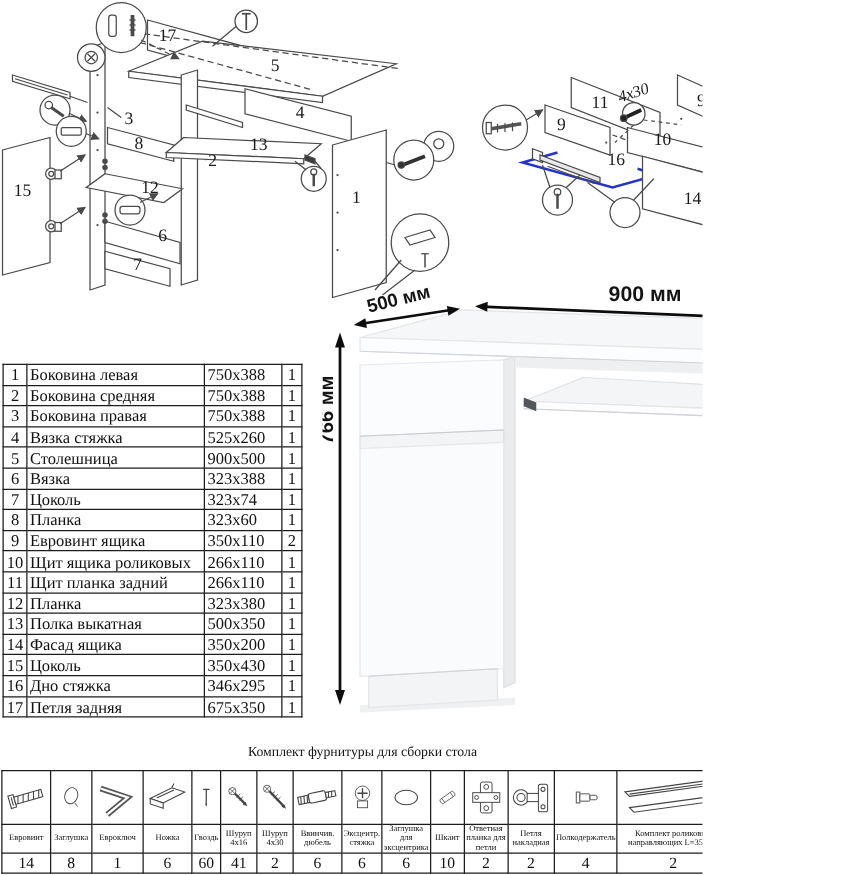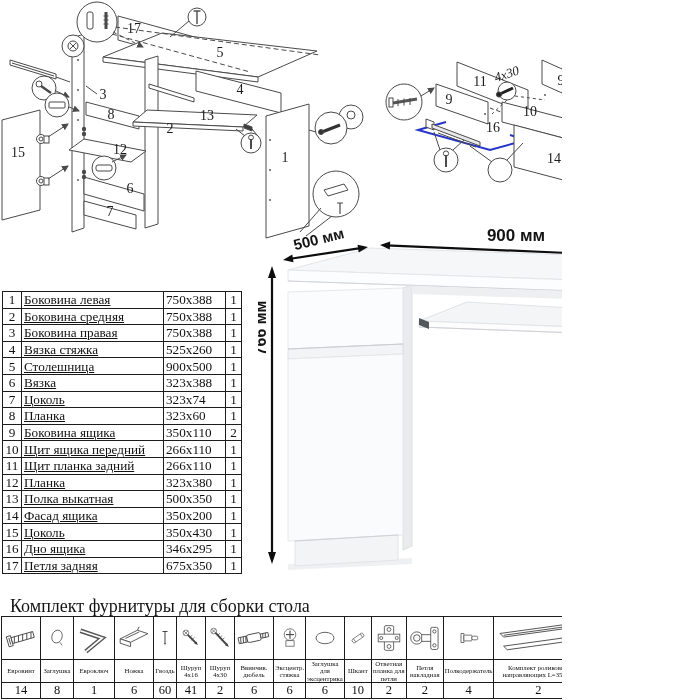--- a/index.html
+++ b/index.html
@@ -6,27 +6,27 @@
   body{width:678px;height:700px;font-family:"Liberation Serif",serif;color:#111;}
   .stage{position:relative;width:562px;height:700px;overflow:hidden;background:#fff;}
   svg text{font-family:"Liberation Serif",serif;fill:#1b1b1b;}
   .dimtxt{font-family:"Liberation Sans",sans-serif;font-weight:bold;fill:#141414;}
 
   
   #parts-table{position:absolute;left:2px;top:291px;border-collapse:collapse;table-layout:fixed;
     font-size:13.2px;line-height:1;}
   #parts-table td{border:1px solid #1c1c1c;height:15.6px;padding:0 2px;overflow:hidden;white-space:nowrap;}
   #parts-table .c-num{width:18px;text-align:center;padding:0;}
-  #parts-table .c-name{width:137px;text-decoration:underline;}
+  #parts-table .c-name{width:137px;}
   #parts-table .c-size{width:57px;}
   #parts-table .c-qty{width:15px;text-align:center;padding:0;}
 
   
-  #hardware-title{position:absolute;left:10px;top:596px;width:560px;text-align:left;
-    font-size:18px;color:#141414;}
+  #hardware-title{position:absolute;left:10px;top:596px;width:560px;text-align:center;
+    font-size:11px;color:#141414;}
 
   
   #hardware-table{position:absolute;left:1px;top:616px;border-collapse:collapse;table-layout:fixed;}
   #hardware-table td{border:1px solid #1c1c1c;text-align:center;vertical-align:middle;padding:0;overflow:hidden;}
   #hardware-table .icon-cell{height:42px;background:#fff;}
   #hardware-table .label-cell{height:21px;font-size:6.8px;line-height:1.1;padding:0 1px;}
   #hardware-table .qty-cell{height:15px;font-size:12.5px;}
   .hwicon{display:block;margin:0 auto;}
 </style>
 </head>
@@ -381,28 +381,28 @@
 
         <tr>
           <td class="c-num">8</td>
           <td class="c-name">Планка</td>
           <td class="c-size">323x60</td>
           <td class="c-qty">1</td>
         </tr>
 
         <tr>
           <td class="c-num">9</td>
-          <td class="c-name">Боковина ящика</td>
+          <td class="c-name">Евровинт ящика</td>
           <td class="c-size">350x110</td>
           <td class="c-qty">2</td>
         </tr>
 
         <tr>
           <td class="c-num">10</td>
-          <td class="c-name">Щит ящика передний</td>
+          <td class="c-name">Щит ящика роликовых</td>
           <td class="c-size">266x110</td>
           <td class="c-qty">1</td>
         </tr>
 
         <tr>
           <td class="c-num">11</td>
           <td class="c-name">Щит планка задний</td>
           <td class="c-size">266x110</td>
           <td class="c-qty">1</td>
         </tr>
@@ -430,21 +430,21 @@
 
         <tr>
           <td class="c-num">15</td>
           <td class="c-name">Цоколь</td>
           <td class="c-size">350x430</td>
           <td class="c-qty">1</td>
         </tr>
 
         <tr>
           <td class="c-num">16</td>
-          <td class="c-name">Дно ящика</td>
+          <td class="c-name">Дно стяжка</td>
           <td class="c-size">346x295</td>
           <td class="c-qty">1</td>
         </tr>
 
         <tr>
           <td class="c-num">17</td>
           <td class="c-name">Петля задняя</td>
           <td class="c-size">675x350</td>
           <td class="c-qty">1</td>
         </tr>

